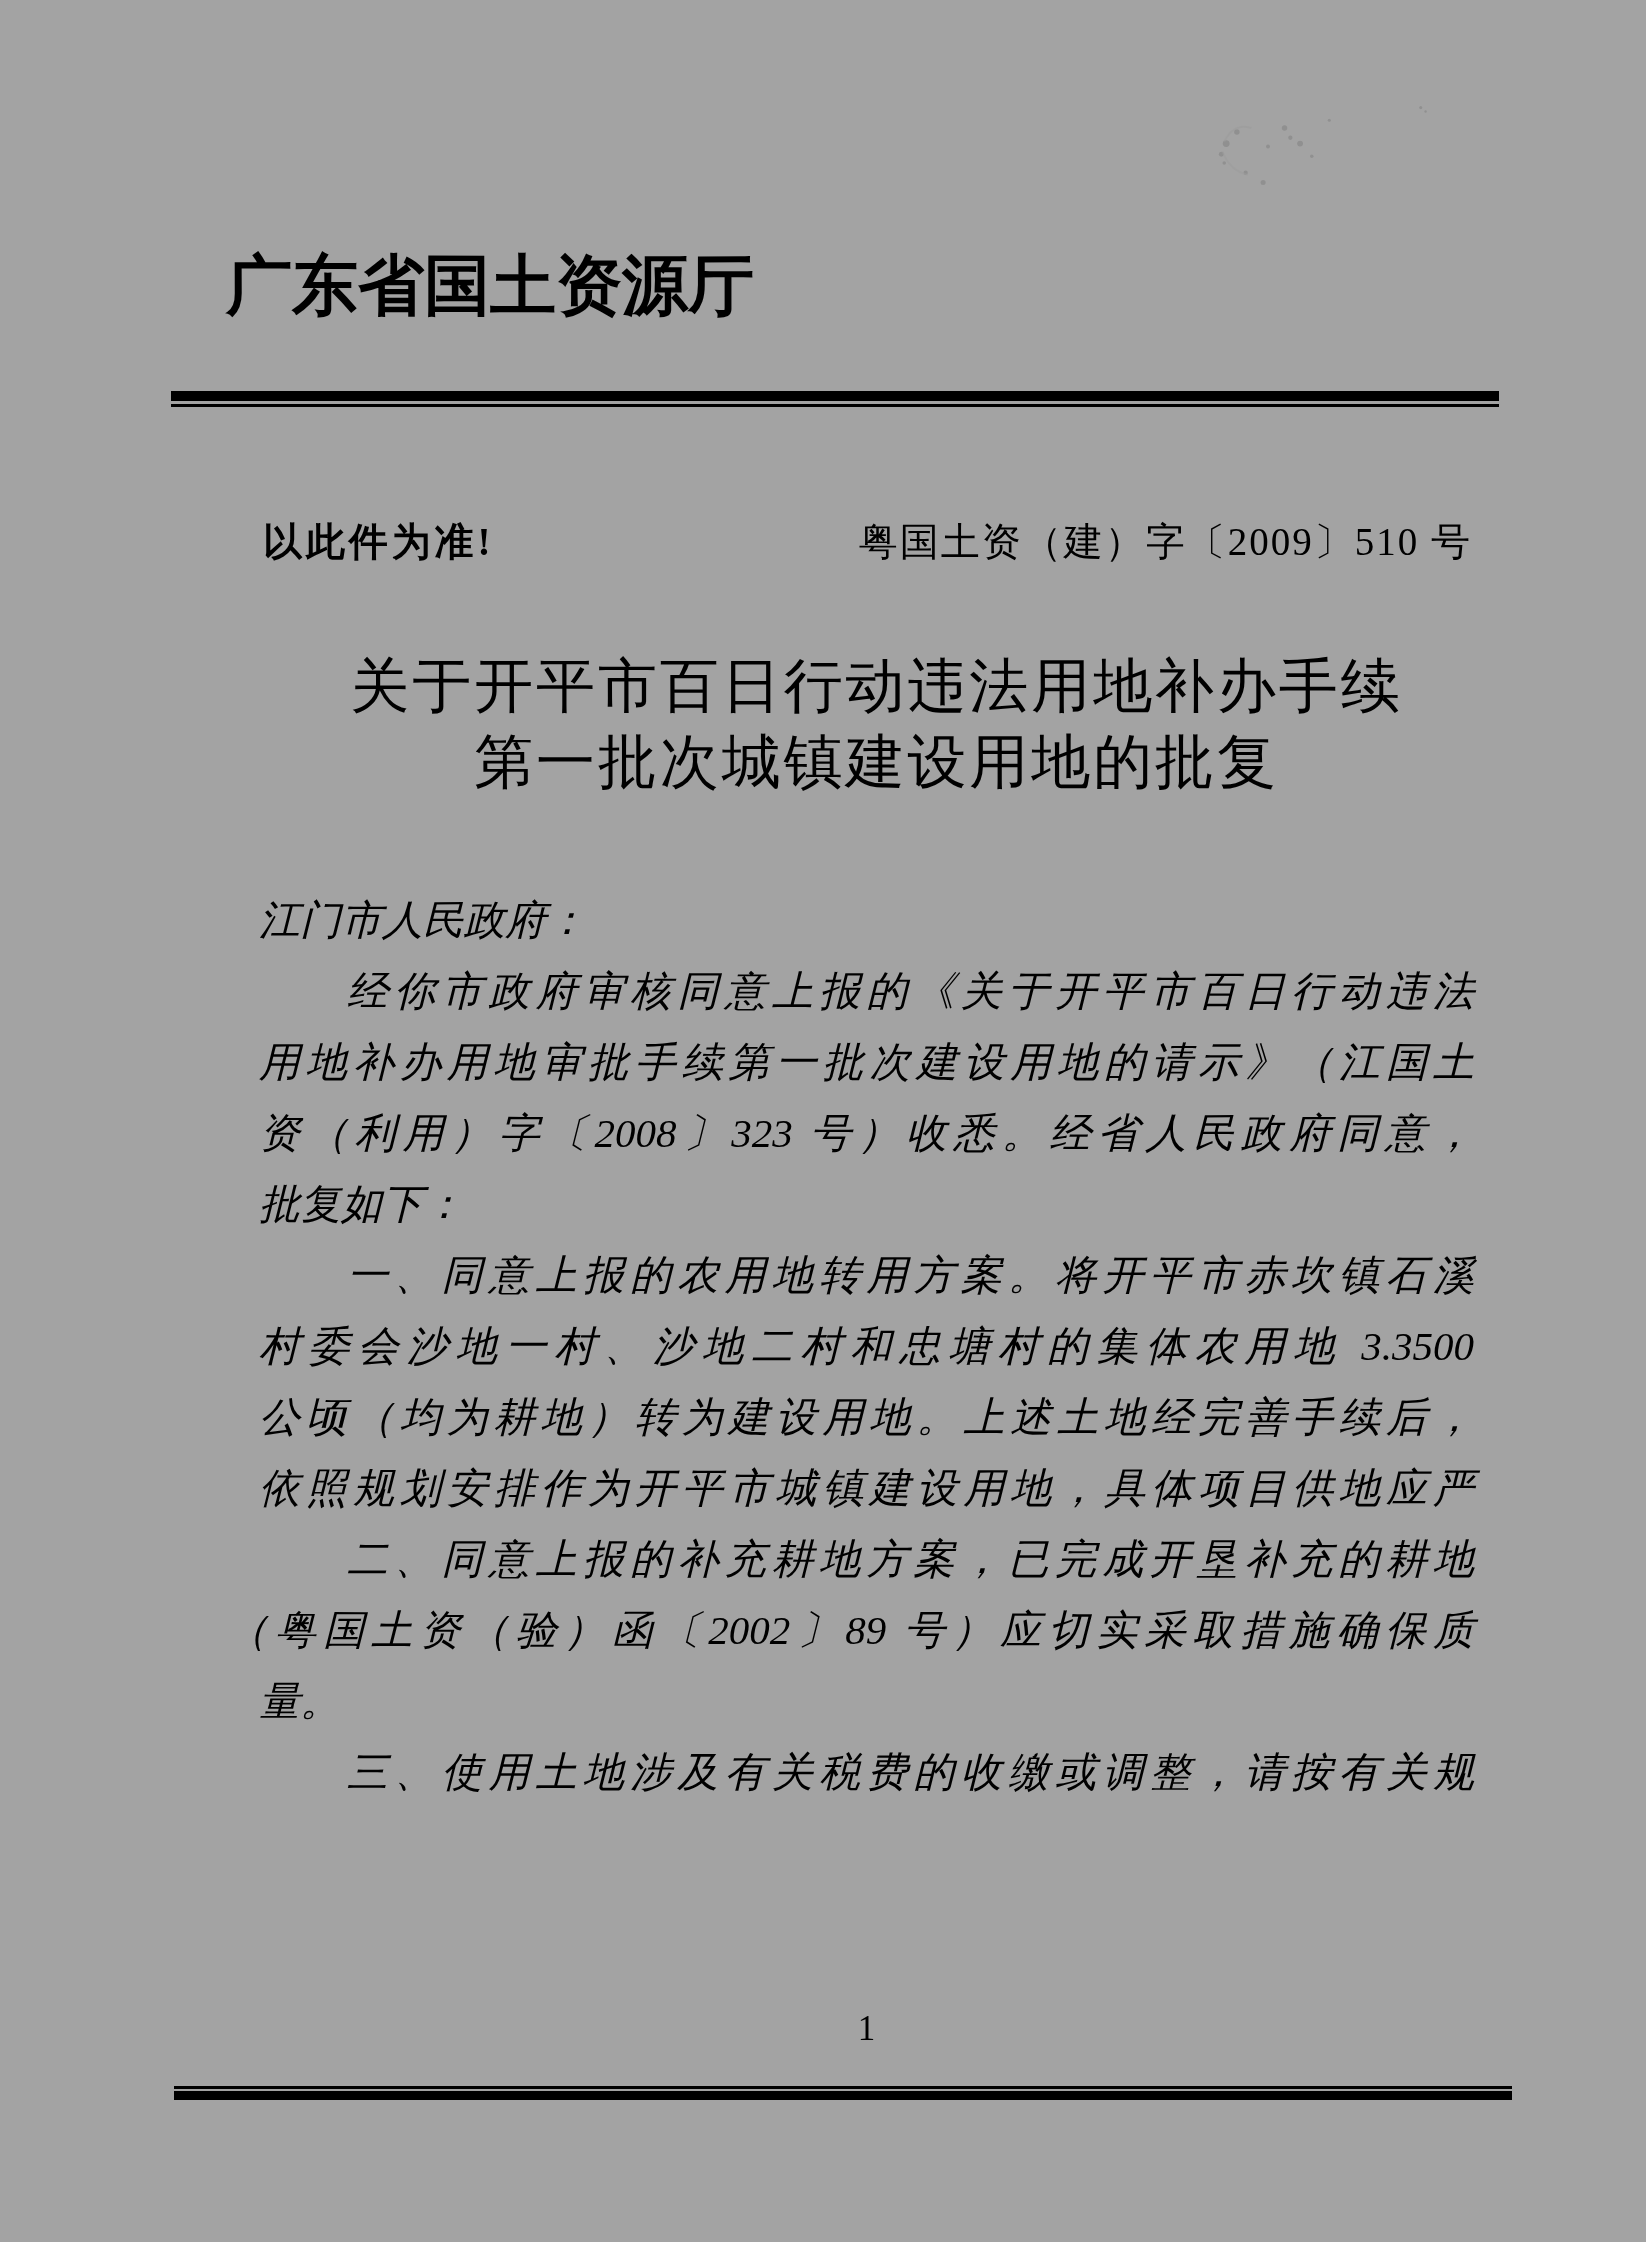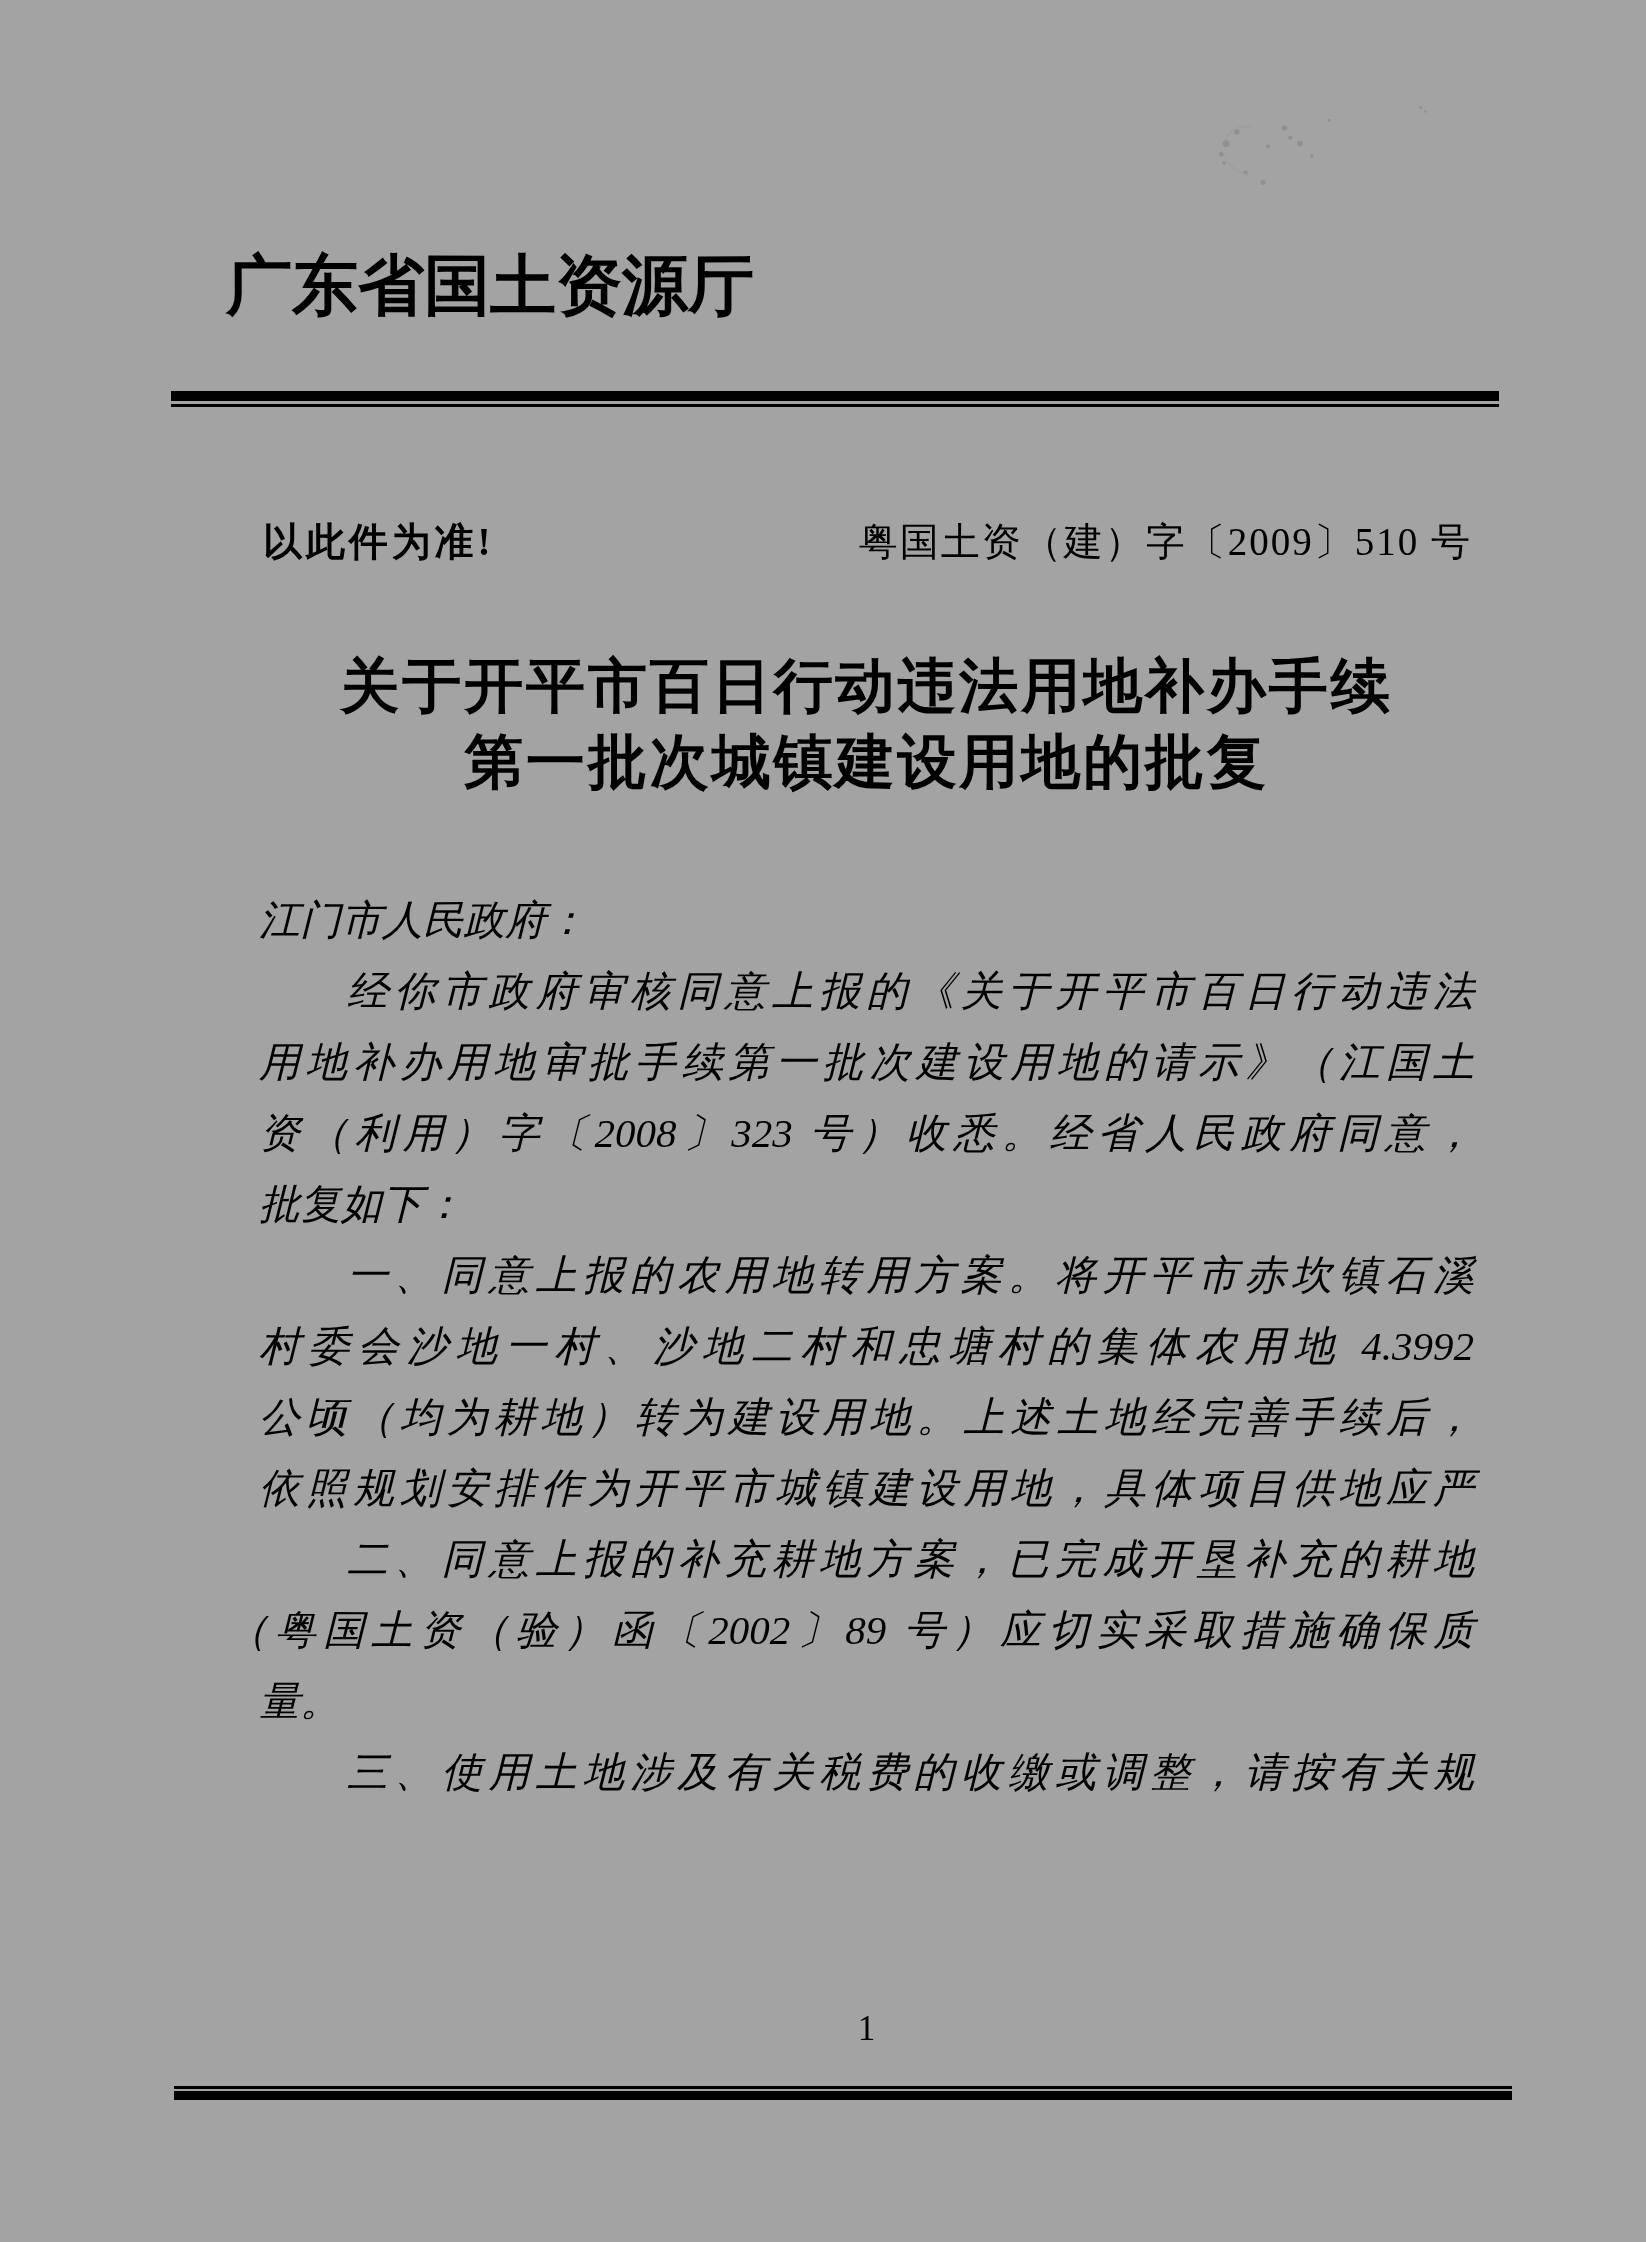--- a/index.html
+++ b/index.html
@@ -75,26 +75,26 @@
     letter-spacing: 3.9px;
   }
   .doc-number {
     font-weight: 400;
     letter-spacing: 2px;
   }
 
   
   .title-block {
     position: absolute;
-    left: 259px;
+    left: 269px;
     top: 648px;
     width: 1215px;
     text-align: center;
     font-size: 59px;
-    font-weight: 700;
+    font-weight: 400;
     line-height: 76px;
     letter-spacing: 2.9px;
   }
 
   
   .body-block {
     position: absolute;
     left: 259px;
     top: 885px;
     width: 1215px;
@@ -179,21 +179,21 @@
     <div>第一批次城镇建设用地的批复</div>
   </div>
 
   <div class="body-block">
     <div class="line">江门市人民政府：</div>
     <div class="line j ind">经你市政府审核同意上报的《关于开平市百日行动违法</div>
     <div class="line j">用地补办用地审批手续第一批次建设用地的请示》（江国土</div>
     <div class="line j">资（利用）字〔2008〕323 号）收悉。经省人民政府同意，</div>
     <div class="line">批复如下：</div>
     <div class="line j ind">一、同意上报的农用地转用方案。将开平市赤坎镇石溪</div>
-    <div class="line j">村委会沙地一村、沙地二村和忠塘村的集体农用地 4.3992</div>
+    <div class="line j">村委会沙地一村、沙地二村和忠塘村的集体农用地 3.3500</div>
     <div class="line j">公顷（均为耕地）转为建设用地。上述土地经完善手续后，</div>
     <div class="line j">依照规划安排作为开平市城镇建设用地，具体项目供地应严</div>
     <div class="line j ind">二、同意上报的补充耕地方案，已完成开垦补充的耕地</div>
     <div class="line j hang">（粤国土资（验）函〔2002〕89 号）应切实采取措施确保质</div>
     <div class="line">量。</div>
     <div class="line j ind">三、使用土地涉及有关税费的收缴或调整，请按有关规</div>
   </div>
 
   <div class="page-number">1</div>
 

